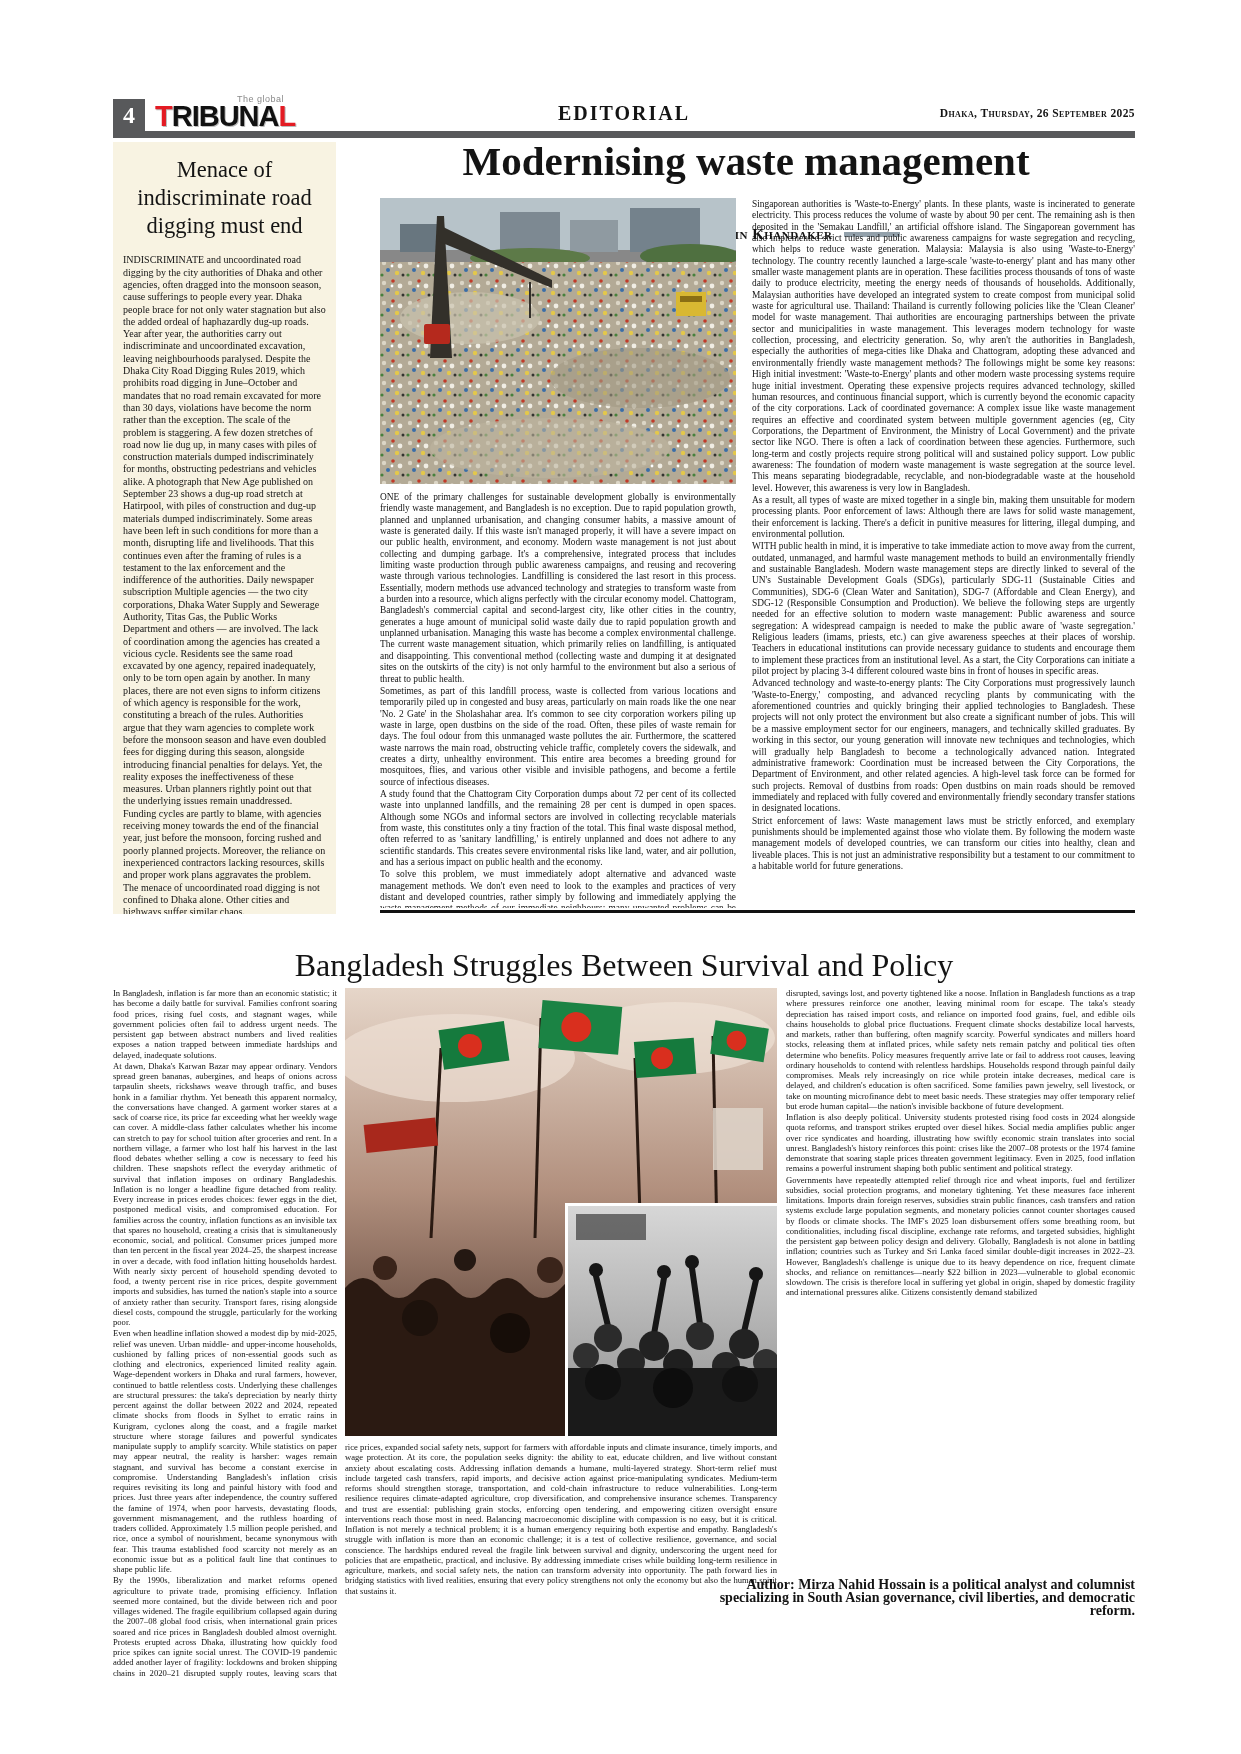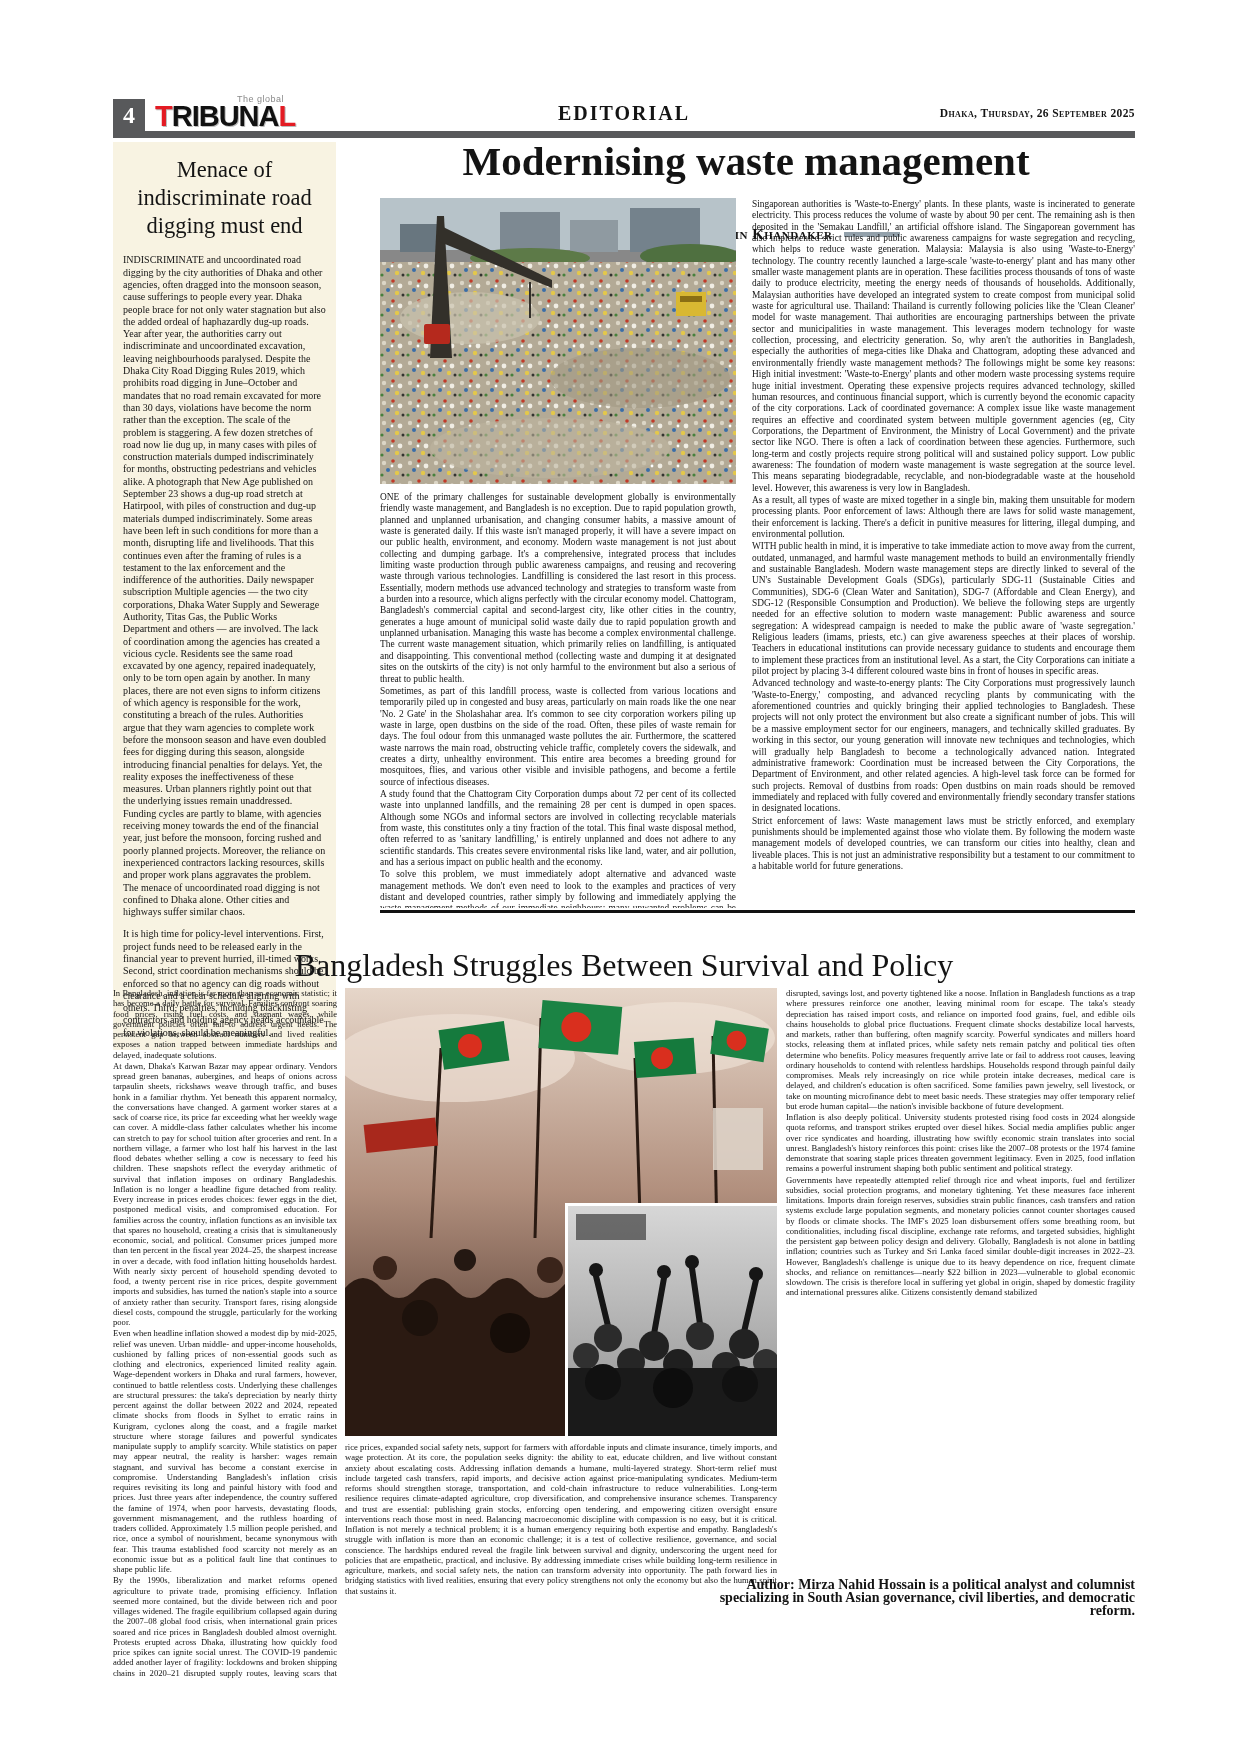--- a/index.html
+++ b/index.html
@@ -19,21 +19,21 @@
               text-shadow:1px 1px 0 #bbb;}
   .logo .red{color:#e31b23;}
   .logo .blk{color:#111;}
   .section-title{position:absolute;left:0;right:0;top:5px;text-align:center;font-weight:bold;
                  font-size:20px;letter-spacing:2px;}
   .dateline{position:absolute;right:0;top:10px;font-weight:bold;font-size:11.5px;
             font-variant:small-caps;letter-spacing:.4px;}
   .mast-bar{position:absolute;left:113px;top:131px;width:1022px;height:7px;background:#58595b;}
 
   
-  .left-article{position:absolute;left:113px;top:142px;width:223px;height:908px;
+  .left-article{position:absolute;left:113px;top:142px;width:223px;height:772px;
                 background:#f8f3e2;padding:10px 10px 0 10px;box-sizing:border-box;overflow:hidden;}
   .left-article h2{margin:4px 0 14px 0;font-size:22.5px;font-weight:normal;text-align:center;
                    line-height:1.25;}
   .left-article p{margin:0 0 10px 0;font-size:10px;line-height:12.3px;text-align:left;}
 
   
   .main-title{position:absolute;left:345px;top:134px;width:790px;text-align:center;margin:6px;
               font-size:41px;font-weight:bold;line-height:1.05;}
   .byline{display:flex;align-items:center;justify-content:center;gap:12px;margin-top:44px;}
   .byline .bar{width:56px;height:5px;background:#93a1ab;}

